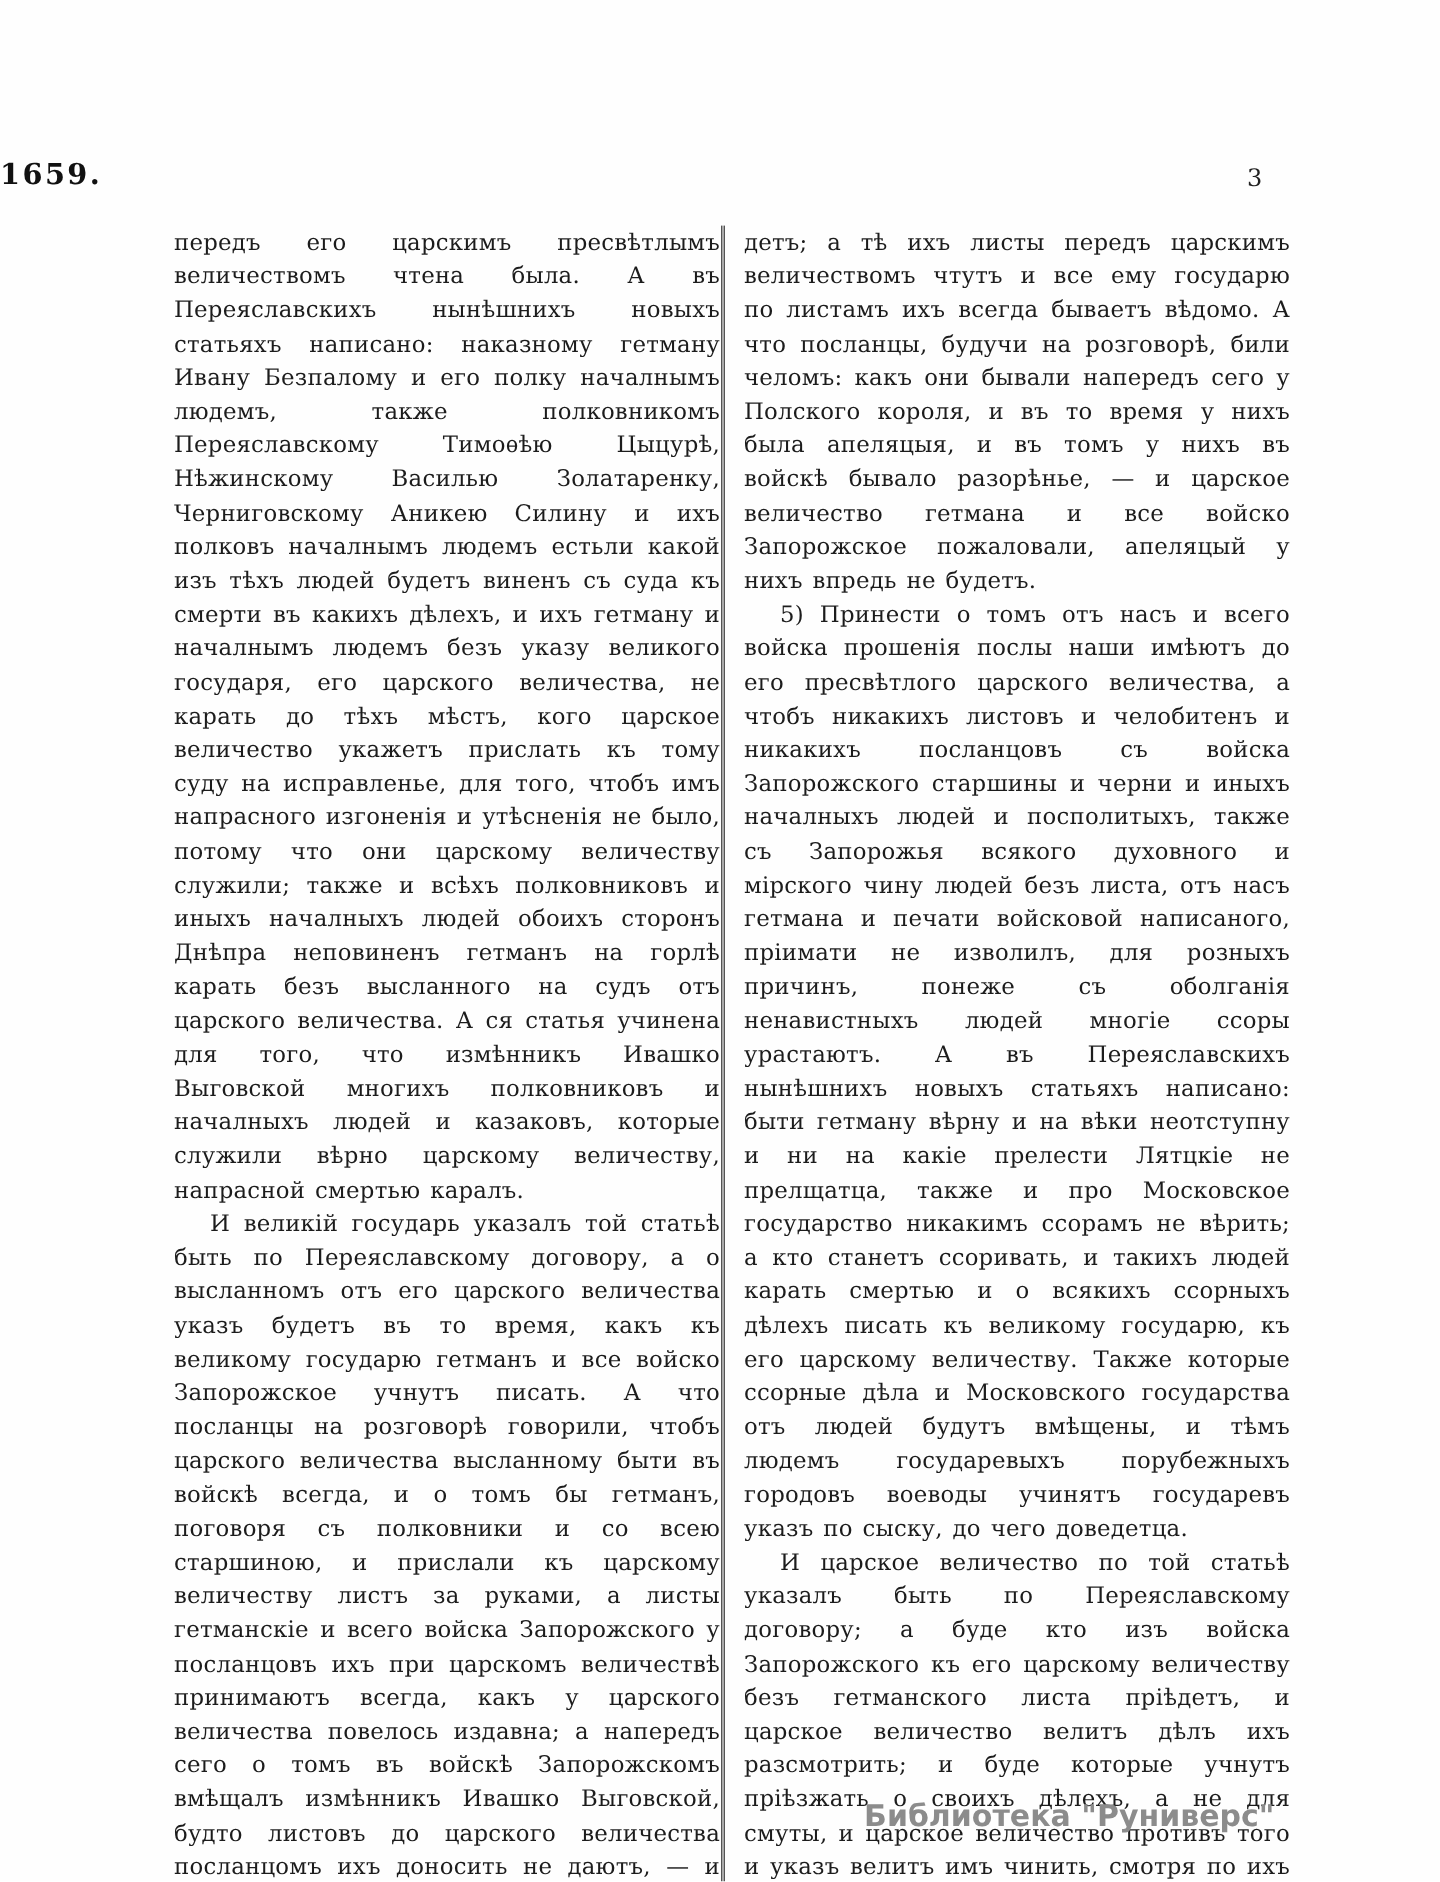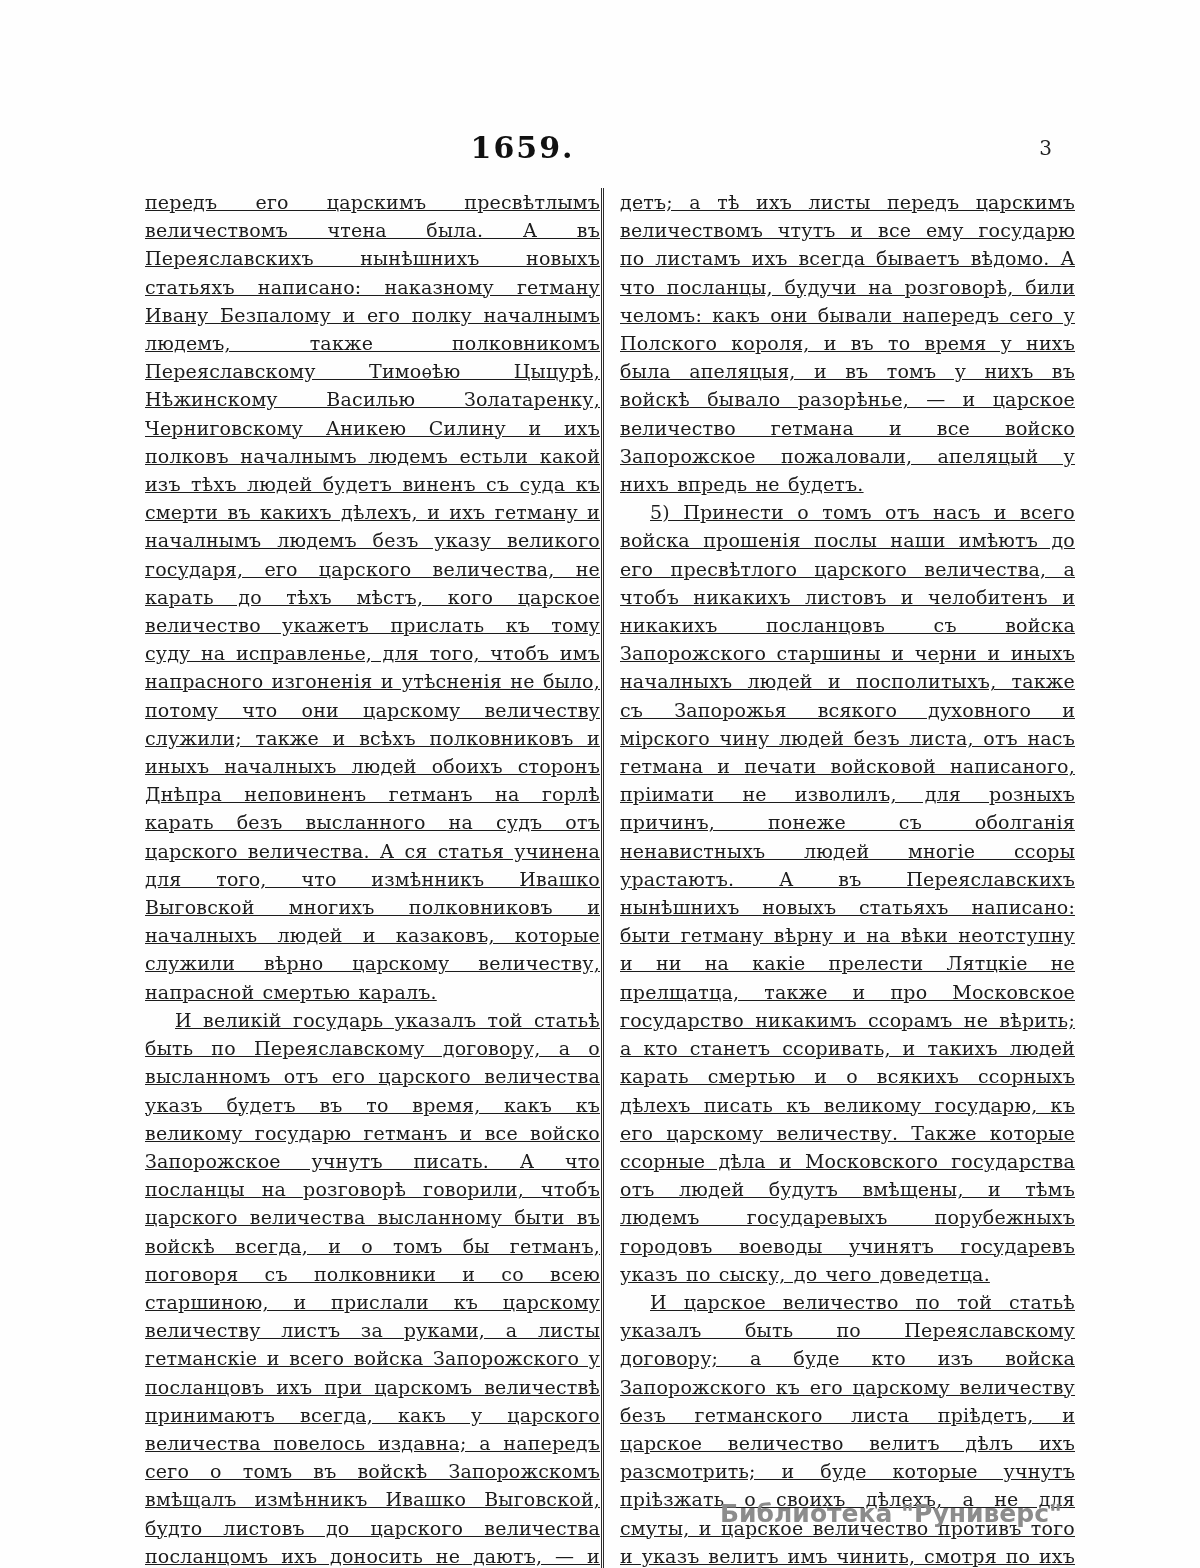--- a/index.html
+++ b/index.html
@@ -14,22 +14,21 @@
     background: #fefefe;
     overflow: hidden;
     font-family: "DejaVu Serif", serif;
     color: #1c1c1c;
   }
   .year-heading {
     position: absolute;
     top: 130px;
     left: 0;
     width: 1045px;
-    text-align: center;
-    font-size: 30px;
+    font-size: 24px;
     font-weight: bold;
     letter-spacing: 2px;
     color: #111;
   }
   .page-number {
     position: absolute;
     top: 136px;
     right: 148px;
     font-size: 20px;
     color: #222;
@@ -51,21 +50,20 @@
   .col-right {
     margin-left: 16px;
   }
   .col p {
     margin: 0;
     font-size: 19px;
     line-height: 28.2px;
     text-align: justify;
     word-spacing: 2px;
     letter-spacing: 0.2px;
-    text-decoration: underline;
   }
   .col p.indent {
     text-indent: 30px;
   }
   .watermark {
     position: absolute;
     right: 138px;
     bottom: 40px;
     font-family: "DejaVu Sans", sans-serif;
     font-weight: bold;

